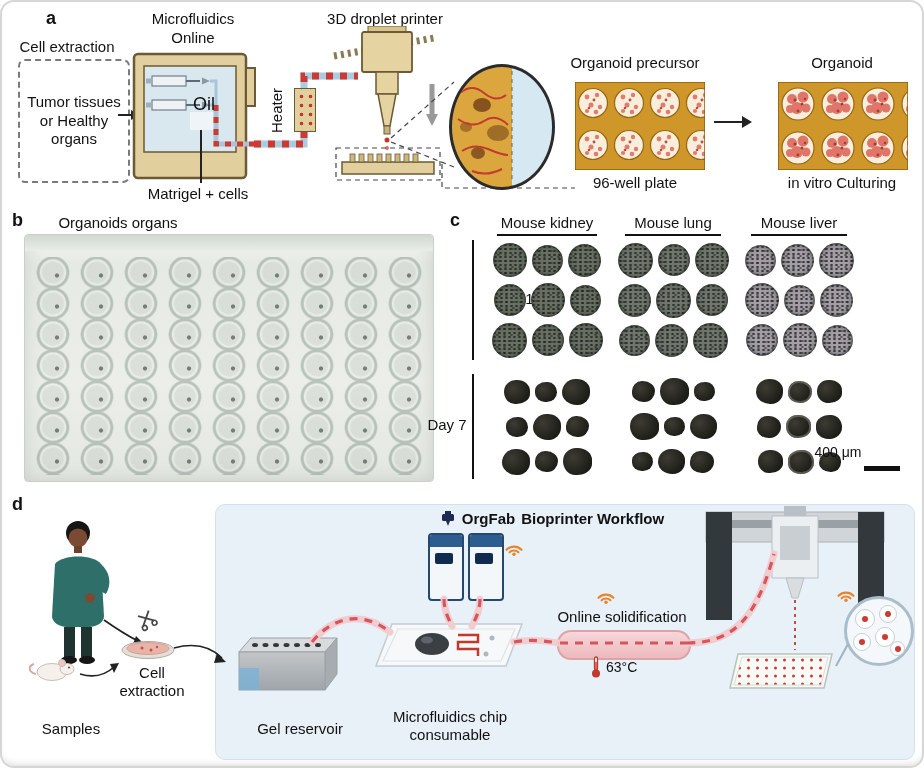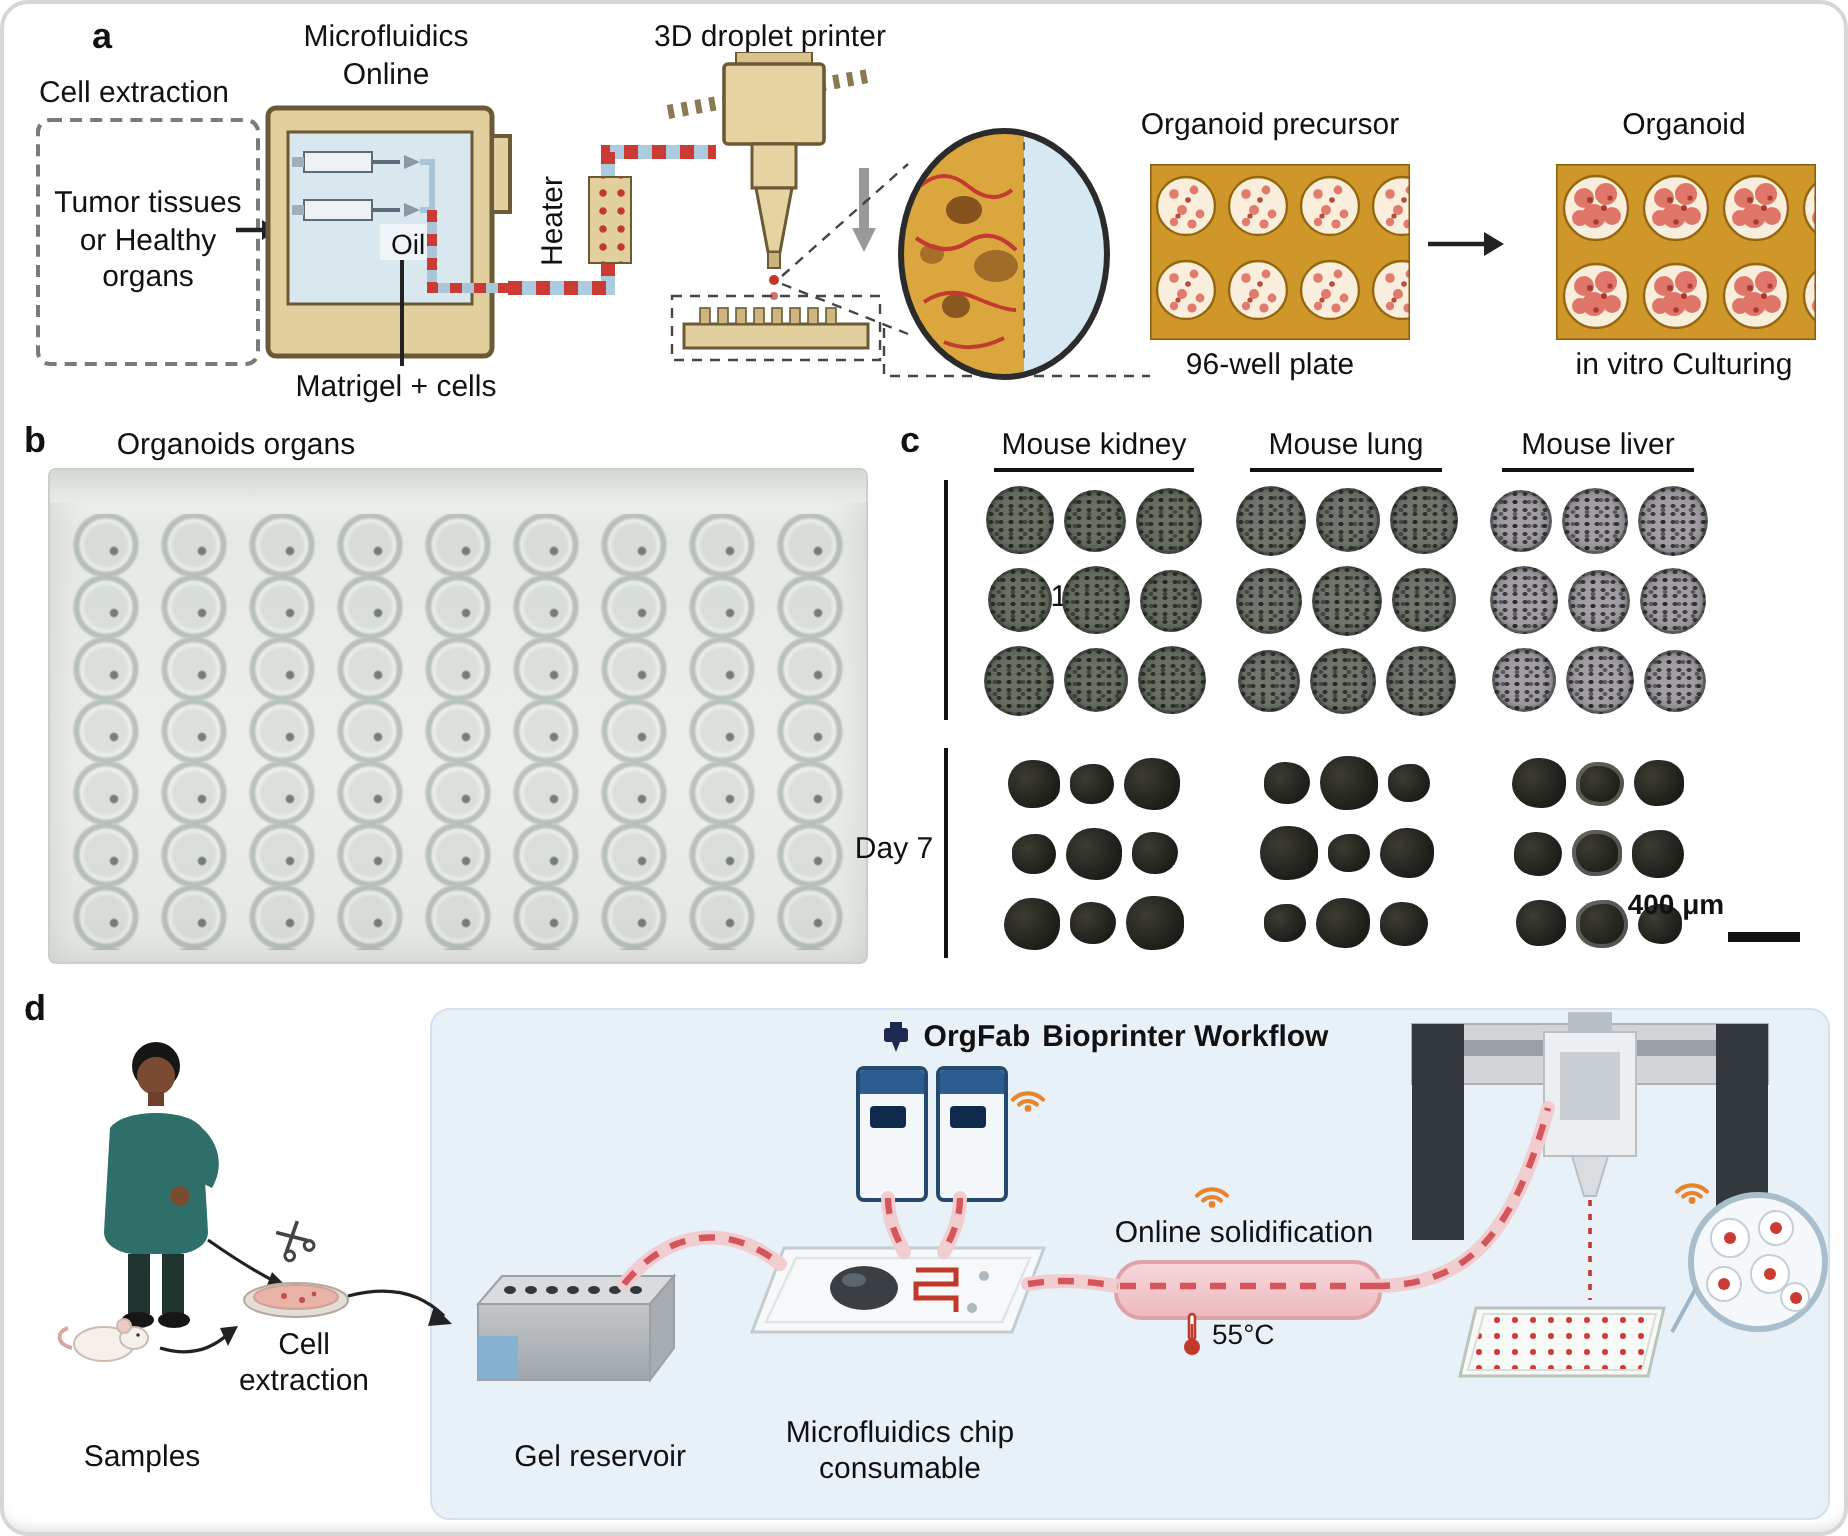--- a/index.html
+++ b/index.html
@@ -82,21 +82,21 @@
     <line x1="54" y1="29" x2="68" y2="29" stroke="#5b6b77" stroke-width="2"></line>
     <polygon points="70,25.5 78,29 70,32.5" fill="#8a9aa5"></polygon>
     <rect x="20" y="48" width="34" height="10" fill="#eef2f4" stroke="#5b6b77"></rect>
     <rect x="14" y="50.5" width="6" height="5" fill="#9fb0ba"></rect>
     <line x1="54" y1="53" x2="68" y2="53" stroke="#5b6b77" stroke-width="2"></line>
     <polygon points="70,49.5 78,53 70,56.5" fill="#8a9aa5"></polygon>
     <path d="M78,29 H84 V53 H78" fill="none" stroke="#a9c6d8" stroke-width="3"></path>
     <path d="M84,53 V92 H122" fill="none" stroke="#a9c6d8" stroke-width="5"></path>
     <path d="M84,53 V92 H122" fill="none" stroke="#cc3b33" stroke-width="5" stroke-dasharray="6 6"></path>
   </svg>
-  <div class="abs lab" style="left:186px;top:112px;width:32px;font-size:14px;">Oil</div>
+  <div class="abs lab" style="left:186px;top:92px;width:32px;font-size:18px;">Oil</div>
   <div class="abs" style="left:198px;top:128px;width:2px;height:53px;background:#222;"></div>
   <div class="abs lab" style="left:126px;top:183px;width:140px;">Matrigel + cells</div>
 
   <svg class="abs" style="left:252px;top:58px;" width="104" height="100">
     <path d="M0,84 H50 V16 H104" fill="none" stroke="#aacbe0" stroke-width="7"></path>
     <path d="M0,84 H50 V16 H104" fill="none" stroke="#cc3b33" stroke-width="7" stroke-dasharray="7 7"></path>
   </svg>
   <div class="abs" id="heater-block" style="left:292px;top:86px;width:20px;height:42px;"></div>
   <div class="abs lab vert" style="left:266px;top:80px;height:56px;">Heater</div>
 
@@ -308,21 +308,21 @@
           <span class="org7" style="width: 24px; height: 22px; border-radius: 45% 55% 48% 52% / 50% 50% 55% 45%;"></span>
         </div>
         <div class="c-group">
           <span class="org7" style="width: 25px; height: 23px; border-radius: 48% 52% 55% 45% / 52% 48% 45% 55%;"></span>
           <span class="org7" style="width: 26px; height: 24px; border-radius: 55% 45% 50% 50% / 45% 55% 52% 48%; box-shadow: rgba(170, 168, 160, 0.4) 0px 0px 0px 2px inset;"></span>
           <span class="org7" style="width: 22px; height: 20px; border-radius: 50% 50% 45% 55% / 55% 45% 50% 50%;"></span>
         </div>
       </div>
     </div>
 
-  <div class="abs lab" style="left:808px;top:442px;width:56px;font-size:14px;font-weight:bold;">400 μm</div>
+  <div class="abs lab" style="left:808px;top:442px;width:56px;font-size:14px;">400 μm</div>
   <div class="abs" style="left:862px;top:464px;width:36px;height:5px;background:#111;"></div>
 
   <div class="abs plab" style="left:10px;top:492px;">d</div>
   <div class="abs" id="d-panel" style="left:213px;top:502px;width:698px;height:254px;"></div>
 
   <div class="abs" style="left:400px;top:508px;width:300px;display:flex;align-items:center;justify-content:center;gap:6px;font-weight:bold;font-size:15px;">
     <svg width="16" height="16" viewBox="0 0 16 16">
       <rect x="5" y="0" width="6" height="4" fill="#1e2a52"></rect>
       <rect x="2" y="3" width="12" height="7" rx="1.5" fill="#1e2a52"></rect>
       <polygon points="6,10 10,10 8,15" fill="#1e2a52"></polygon>
@@ -426,21 +426,21 @@
     <circle cx="10" cy="14.2" r="1.7" fill="#e8842c"></circle>
   </svg>
   <div class="abs lab" style="left:545px;top:606px;width:150px;">Online solidification</div>
   <div class="abs" id="capsule" style="left:555px;top:628px;width:130px;height:26px;"></div>
   <div class="abs thermo-row" style="left:588px;top:654px;">
     <svg width="12" height="22" viewBox="0 0 12 22">
       <rect x="4.5" y="1" width="3" height="13" rx="1.5" fill="#fff" stroke="#c0392b" stroke-width="1.3"></rect>
       <rect x="5.3" y="6" width="1.4" height="9" fill="#c0392b"></rect>
       <circle cx="6" cy="17.5" r="4" fill="#c0392b"></circle>
     </svg>
-    <span>55°C</span>
+    <span>63°C</span>
   </div>
 
   <svg class="abs" style="left:698px;top:504px;" width="190" height="132" viewBox="0 0 190 132">
     <rect x="6" y="6" width="178" height="30" fill="#d2d5d8" stroke="#aab0b5"></rect>
     <rect x="14" y="14" width="162" height="8" fill="#9aa1a6"></rect>
     <rect x="6" y="6" width="26" height="108" fill="#33383c"></rect>
     <rect x="158" y="6" width="26" height="108" fill="#33383c"></rect>
     <rect x="84" y="0" width="22" height="10" fill="#b9c0c5"></rect>
     <rect x="72" y="10" width="46" height="62" fill="#eceff1" stroke="#b9c0c5"></rect>
     <rect x="80" y="20" width="30" height="34" fill="#c9ced2"></rect>

